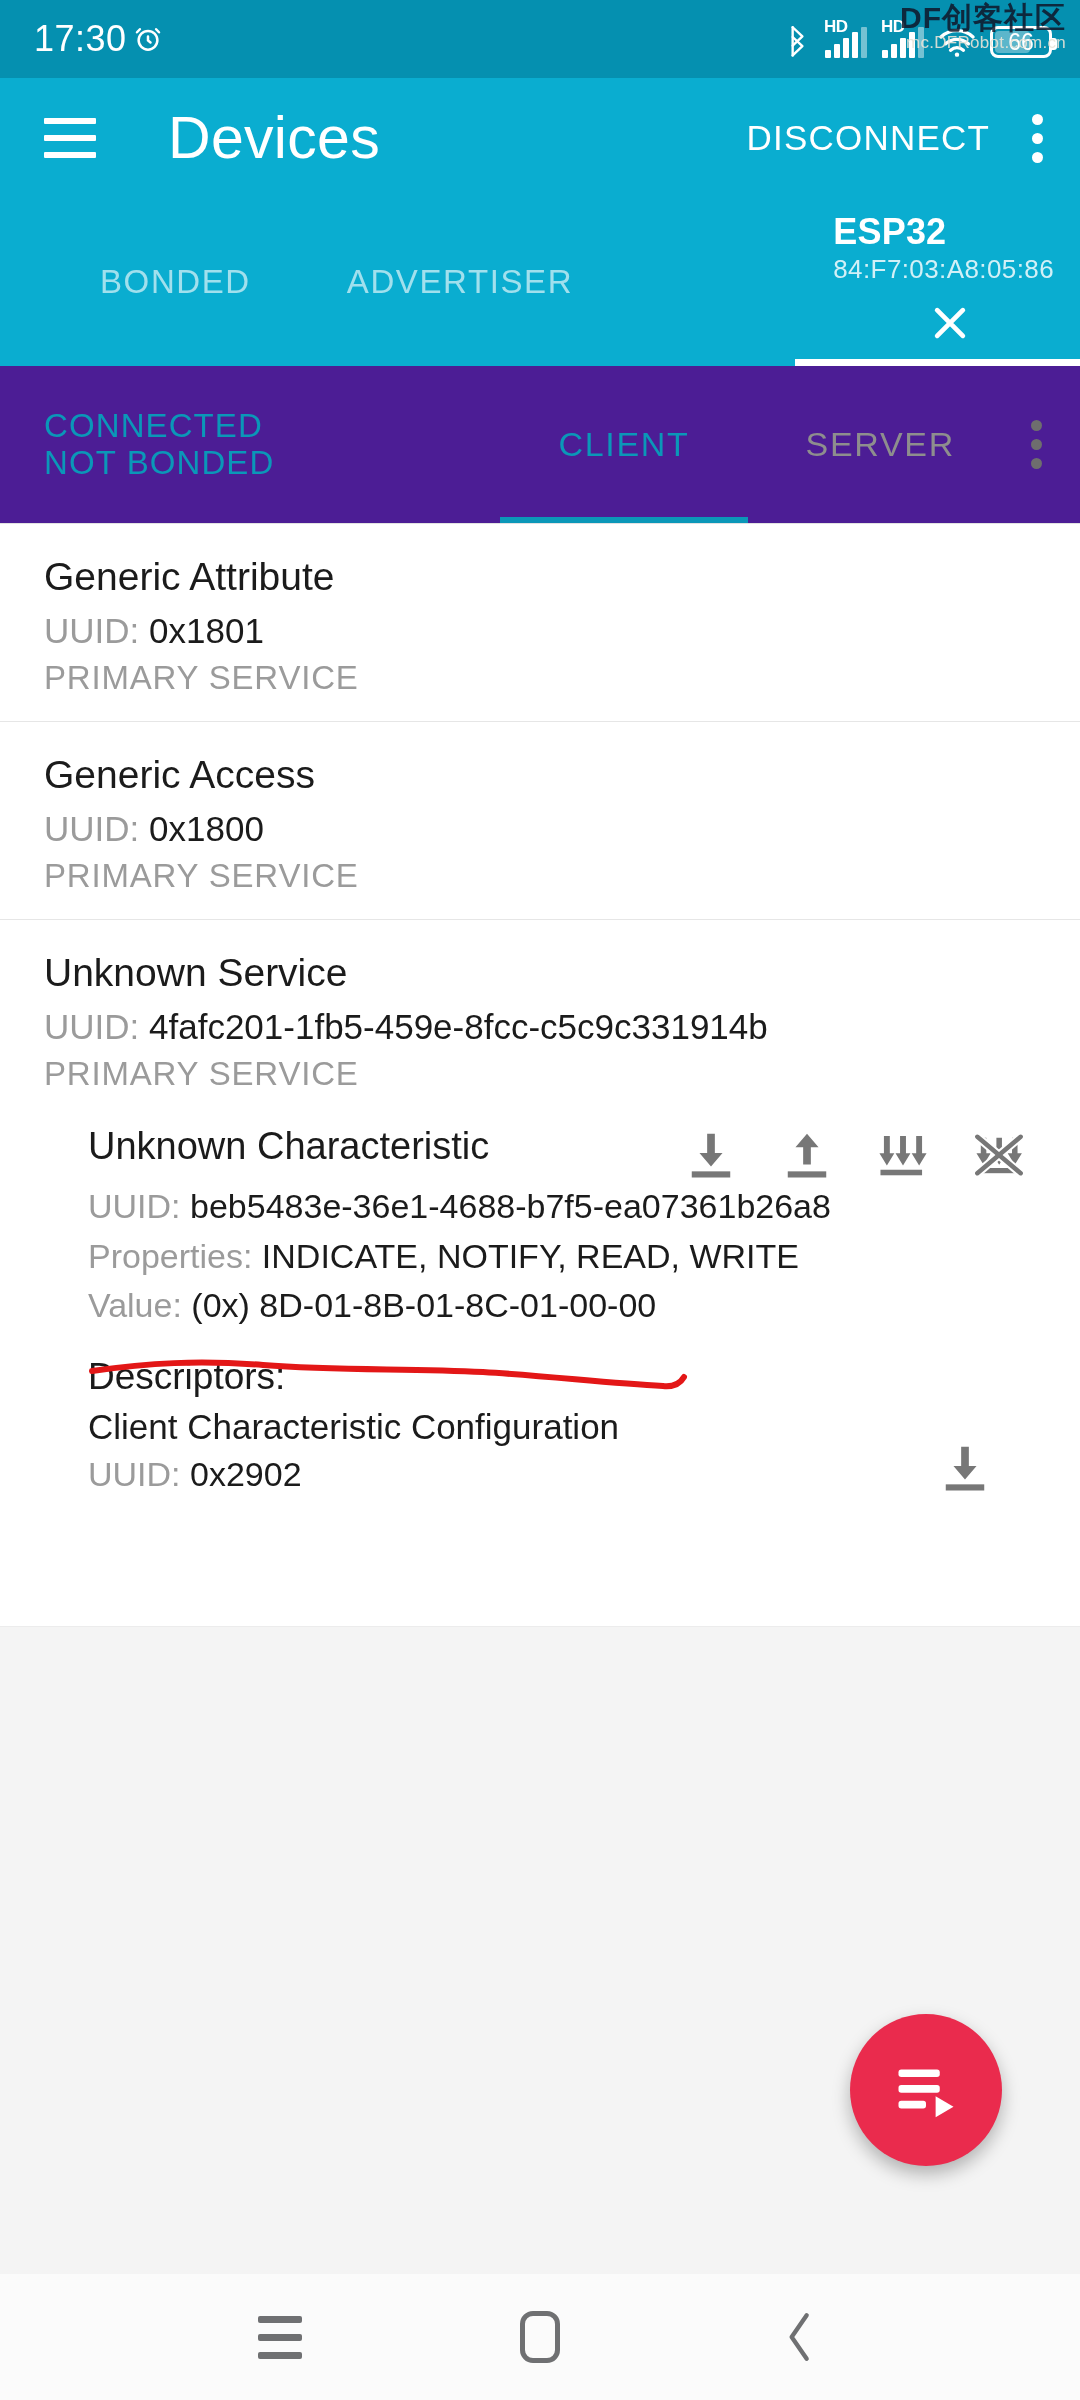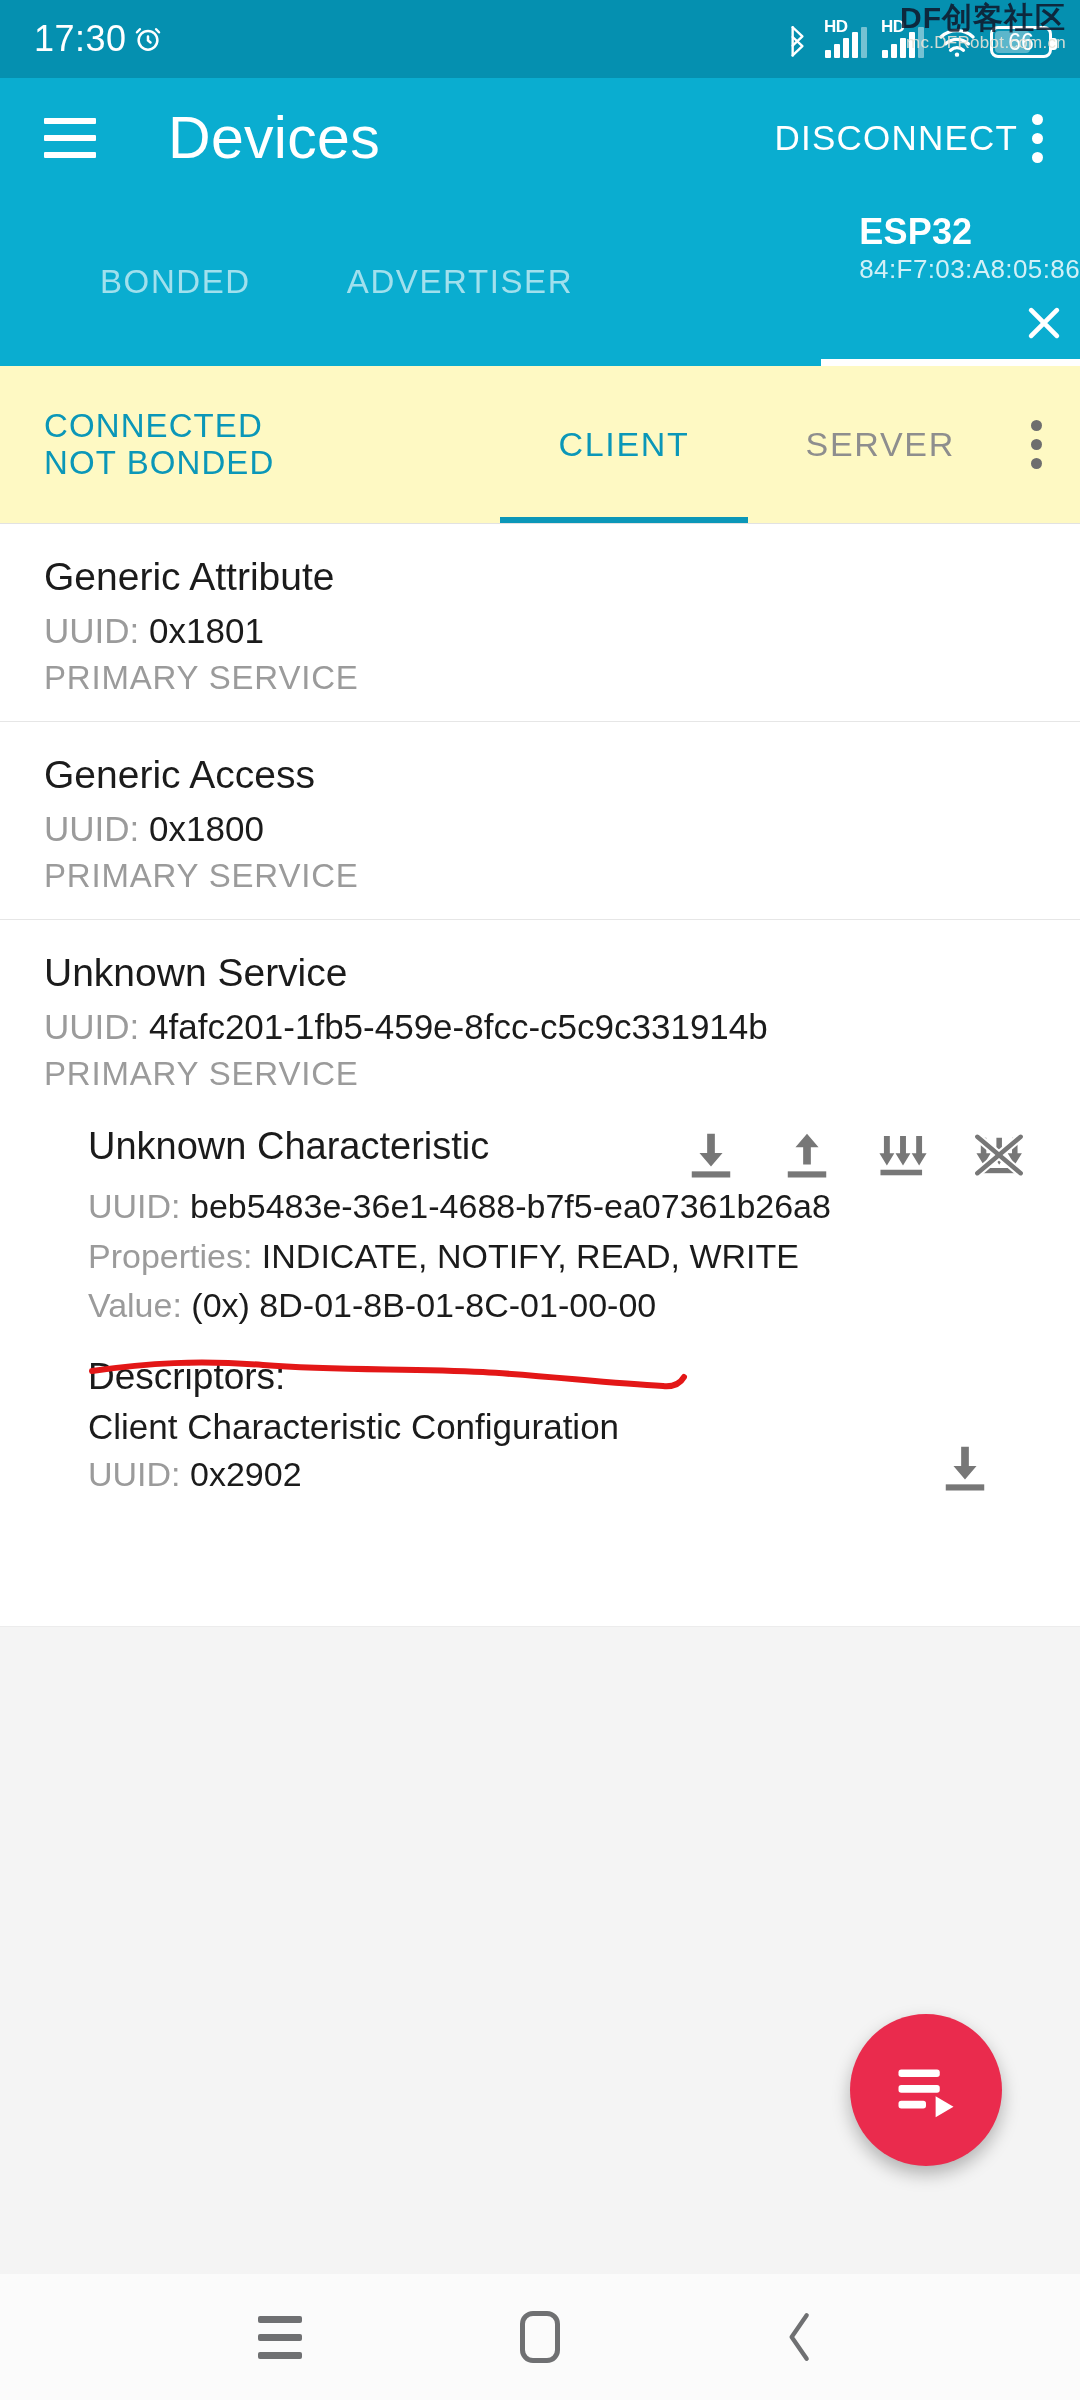--- a/index.html
+++ b/index.html
@@ -55,56 +55,56 @@
 
   
   .app-bar{
     position:absolute; top:78px; left:0; width:1080px; height:288px;
     background:#0aadd0;
   }
   .app-bar-top{ height:120px; display:flex; align-items:center; padding:0 34px 0 44px; }
   .hamburger{ width:52px; height:40px; display:flex; flex-direction:column; justify-content:space-between; cursor:pointer;}
   .hamburger span{ display:block; height:6px; background:#fff; border-radius:1px;}
   .app-title{ color:#fff; font-size:59px; margin-left:72px; font-weight:400; letter-spacing:.3px;}
-  .app-bar-actions{ margin-left:auto; display:flex; align-items:center; }
+  .app-bar-actions{ margin-left:auto; display:flex; align-items:center; gap:28px;}
   .disconnect-btn{ color:#fff; font-size:35px; letter-spacing:1.2px; cursor:pointer;}
   .kebab{ width:14px; display:flex; flex-direction:column; gap:8px; padding:6px 14px; cursor:pointer;}
   .kebab i{ display:block; width:11px; height:11px; border-radius:50%; background:#fff;}
 
   
   .tabs-row{ height:168px; display:flex; align-items:stretch; }
   .tab{
     display:flex; flex-direction:column; justify-content:center;
     color:rgba(255,255,255,.62); cursor:pointer; position:relative;
   }
   .tab.t-bonded{ padding:0 0 0 100px; }
   .tab.t-adv{ padding:0 0 0 96px; }
   .tab-lbl{ font-size:33px; letter-spacing:1.6px;}
   .tab-active{
-    margin-left:auto; display:flex; align-items:flex-end; gap:0;
-    position:relative; padding-left:38px;
+    margin-left:auto; display:flex; align-items:center; gap:0;
+    padding-right:26px; position:relative; padding-left:38px;
   }
   .tab-active .tab-texts{ display:flex; flex-direction:column; justify-content:center; padding-top:6px;}
   .tab-name{ color:#fff; font-size:36px; font-weight:700; letter-spacing:.2px; line-height:1.15;}
   .tab-mac{ color:rgba(255,255,255,.82); font-size:26px; letter-spacing:.4px; line-height:1.3;}
   .tab-close{
     width:72px; height:72px; display:flex; align-items:center; justify-content:center;
     cursor:pointer; margin-left:12px;
   }
   .tab-close svg{ width:44px; height:44px; display:block;}
   .tab-indicator{
     position:absolute; bottom:0; left:0; right:0; height:7px; background:#ffffff;
     opacity:.0;
   }
   .tab-active .tab-indicator{ opacity:1; background:#fff; }
 
   
   .conn-bar{
     position:absolute; top:366px; left:0; width:1080px; height:158px;
-    background:#fef9c3;
+    background:#4c1d95;
     display:flex; align-items:center;
     border-bottom:1px solid #e2e2e2;
   }
   .conn-status{ padding-left:44px; line-height:1.12; }
   .conn-status div{ color:#0b97b8; font-size:33px; letter-spacing:1.1px;}
   .ct-tabs{ margin-left:auto; display:flex; align-items:stretch; height:100%; }
   .ct-tab{
     display:flex; align-items:center; justify-content:center; cursor:pointer;
     position:relative; padding:0 58px;
   }

